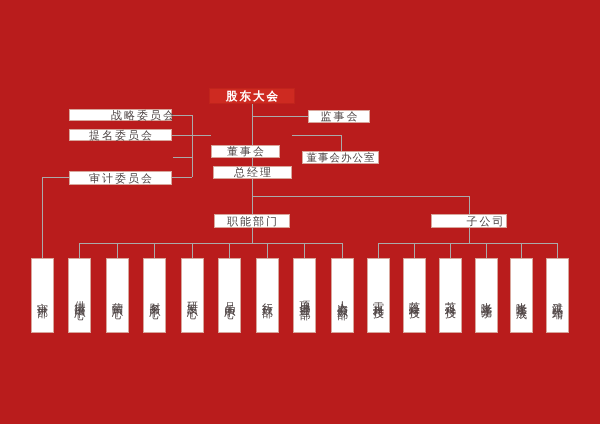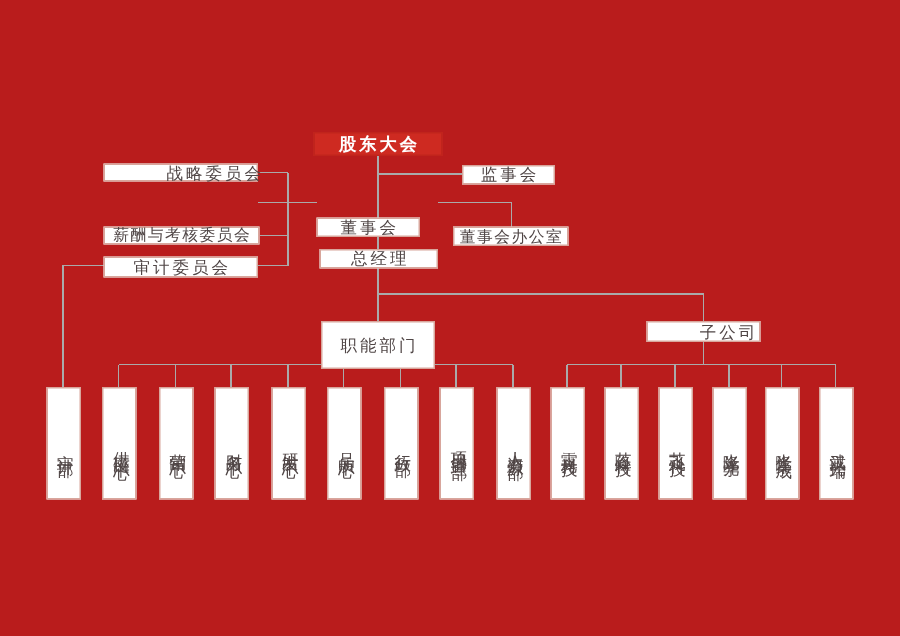--- a/index.html
+++ b/index.html
@@ -102,26 +102,26 @@
   <div class="node" style="left:308px; top:110px; width:62px; height:13px;">监事会</div>
 
   <div class="node" style="left:211px; top:145px; width:69px; height:13px;">董事会</div>
 
   <div class="node small" style="left:302px; top:151px; width:77px; height:13px;">董事会办公室</div>
 
   <div class="node" style="left:213px; top:166px; width:79px; height:13px;">总经理</div>
 
   <div class="node" style="left:69px; top:109px; width:103px; height:12px;padding-left:44px;">战略委员会</div>
 
+  <div class="node" style="left:69px; top:129px; width:103px; height:12px;">提名委员会</div>
 
-  <div class="node small" style="left:69px; top:151px; width:104px; height:12px;">薪酬与考核委员会</div>
 
   <div class="node" style="left:69px; top:171px; width:103px; height:14px;">审计委员会</div>
 
-  <div class="node" style="left:214px; top:214px; width:76px; height:32px;">职能部门</div>
+  <div class="node" style="left:214px; top:214px; width:76px; height:14px;">职能部门</div>
 
   <div class="node" style="left:431px; top:214px; width:76px; height:14px;padding-left:32px;">子公司</div>
 
   <div class="node vert" style="left:30.5px; top:258px; width:23px; height:75px;">审计部</div>
   <div class="node vert" style="left:68px; top:258px; width:23px; height:75px;">供应链中心</div>
   <div class="node vert" style="left:105.5px; top:258px; width:23px; height:75px;">营销中心</div>
   <div class="node vert" style="left:143px; top:258px; width:23px; height:75px;">财务中心</div>
   <div class="node vert" style="left:180.5px; top:258px; width:23px; height:75px;">研发中心</div>
   <div class="node vert" style="left:218px; top:258px; width:23px; height:75px;">品质中心</div>
   <div class="node vert" style="left:255.5px; top:258px; width:23px; height:75px;">行政部</div>

